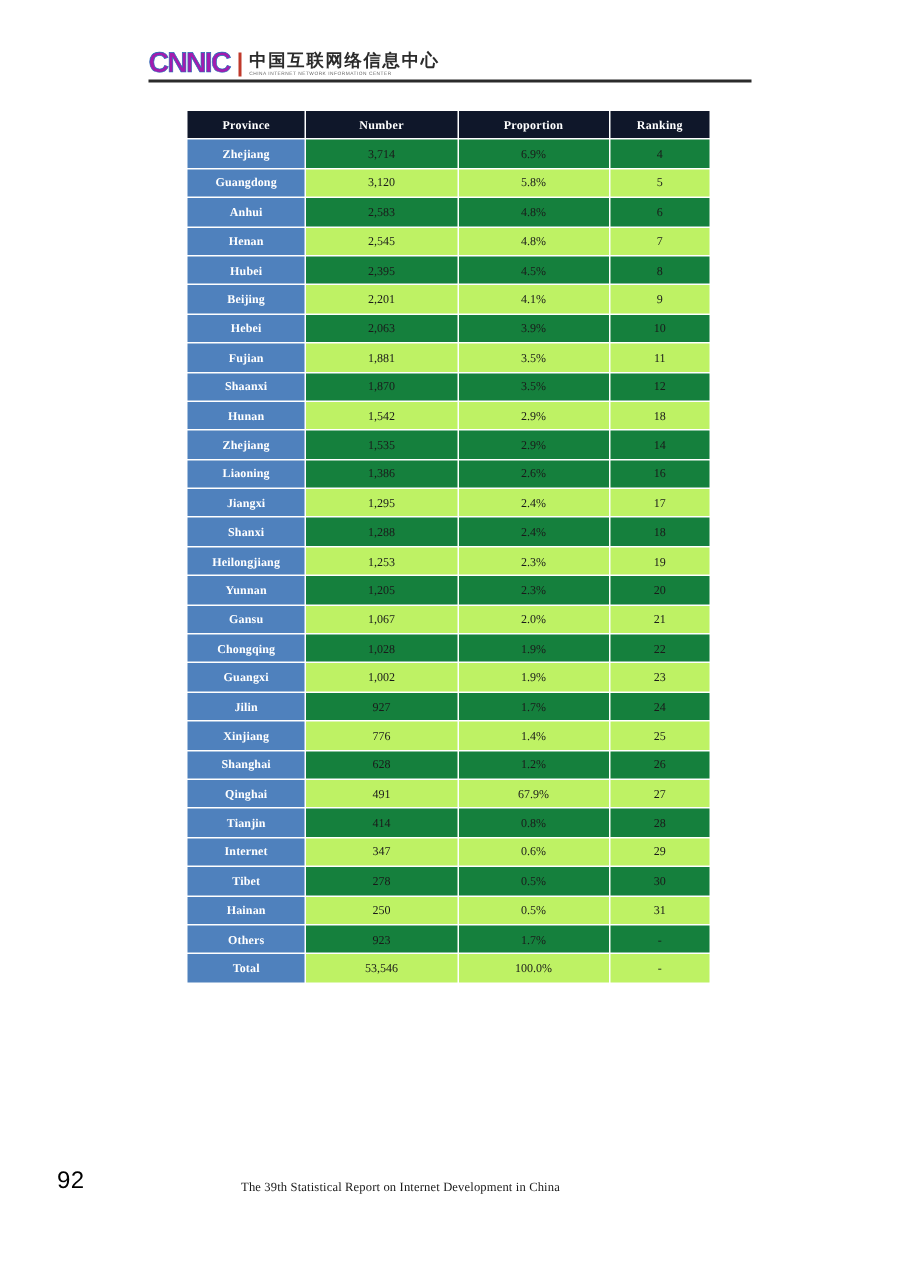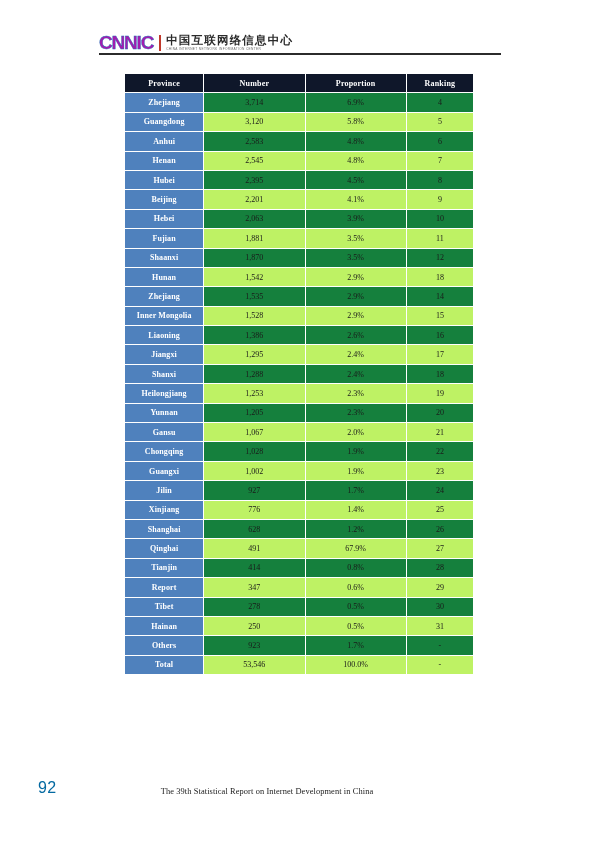--- a/index.html
+++ b/index.html
@@ -124,21 +124,21 @@
   tr.row-odd td.data-cell  { background: #15803d; }
   tr.row-even td.data-cell { background: #bef264; }
 
   
   #footer-page-number {
     position: absolute;
     left: 38px;
     top: 779px;
     font-family: "Liberation Sans", sans-serif;
     font-size: 16px;
-    color: #0369a1;
+    color: #000000;
     letter-spacing: 0.3px;
   }
   #footer-report-title {
     position: absolute;
     left: 0;
     top: 787px;
     width: 534px;
     text-align: center;
     font-family: "Liberation Serif", serif;
     font-size: 8.4px;
@@ -237,26 +237,20 @@
           <td class="data-cell">1,542</td>
           <td class="data-cell">2.9%</td>
           <td class="data-cell">18</td>
         </tr>
         <tr class="row-odd">
           <td class="prov-cell">Zhejiang</td>
           <td class="data-cell">1,535</td>
           <td class="data-cell">2.9%</td>
           <td class="data-cell">14</td>
         </tr>
-        <tr class="row-even">
-          <td class="prov-cell">Inner Mongolia</td>
-          <td class="data-cell">1,528</td>
-          <td class="data-cell">2.9%</td>
-          <td class="data-cell">15</td>
-        </tr>
         <tr class="row-odd">
           <td class="prov-cell">Liaoning</td>
           <td class="data-cell">1,386</td>
           <td class="data-cell">2.6%</td>
           <td class="data-cell">16</td>
         </tr>
         <tr class="row-even">
           <td class="prov-cell">Jiangxi</td>
           <td class="data-cell">1,295</td>
           <td class="data-cell">2.4%</td>
@@ -322,21 +316,21 @@
           <td class="data-cell">67.9%</td>
           <td class="data-cell">27</td>
         </tr>
         <tr class="row-odd">
           <td class="prov-cell">Tianjin</td>
           <td class="data-cell">414</td>
           <td class="data-cell">0.8%</td>
           <td class="data-cell">28</td>
         </tr>
         <tr class="row-even">
-          <td class="prov-cell">Report</td>
+          <td class="prov-cell">Internet</td>
           <td class="data-cell">347</td>
           <td class="data-cell">0.6%</td>
           <td class="data-cell">29</td>
         </tr>
         <tr class="row-odd">
           <td class="prov-cell">Tibet</td>
           <td class="data-cell">278</td>
           <td class="data-cell">0.5%</td>
           <td class="data-cell">30</td>
         </tr>

